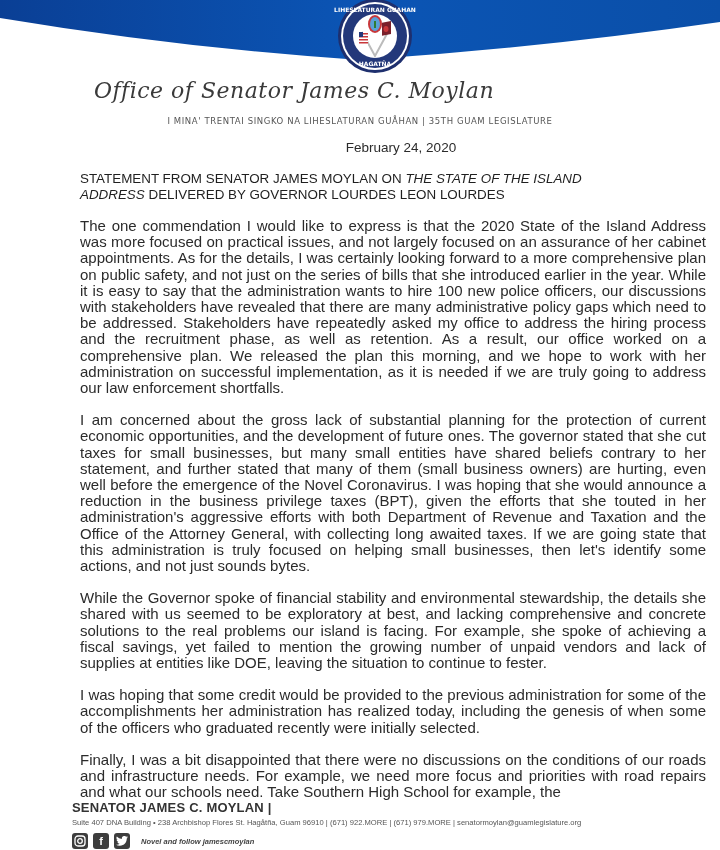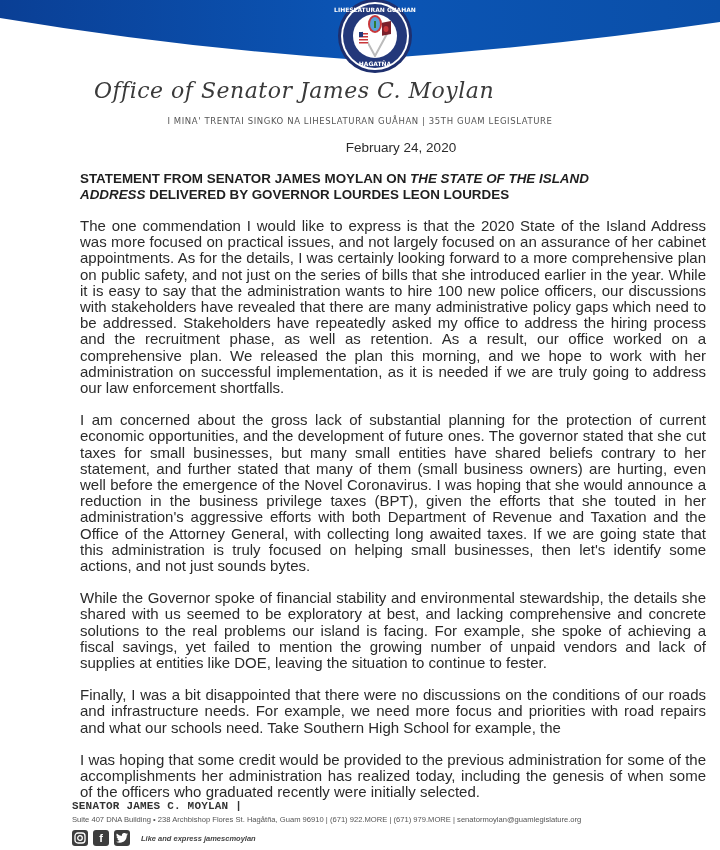--- a/index.html
+++ b/index.html
@@ -63,21 +63,21 @@
       width: 626px;
     }
     .date {
       font-size: 13.5px;
       margin: 0 0 16px 16px;
       color: #2b2b2b;
       text-align: center;
     }
     .headline {
       font-size: 13.4px;
-      font-weight: bold;
+      font-weight: normal;
       line-height: 16px;
       margin: 0 0 15px 0;
       color: #1f1f1f;
     }
     .headline em {
       font-style: italic;
     }
     .para {
       font-size: 15px;
       line-height: 16.2px;
@@ -85,25 +85,24 @@
       margin: 0 0 16px 0;
       color: #2b2b2b;
     }
     .footer {
       position: absolute;
       left: 72px;
       top: 800px;
       width: 640px;
     }
     .footer-name {
-      font-size: 11px;
+      font-size: 13px;
       font-weight: bold;
       color: #333;
       letter-spacing: 0.2px;
-      font-family: Liberation Mono, monospace;
     }
     .footer-address {
       margin-top: 3px;
       font-size: 7.6px;
       color: #555;
     }
     .social-row {
       margin-top: 6px;
       display: flex;
       align-items: center;
@@ -176,37 +175,37 @@
 <div class="legislature-line">I MINA' TRENTAI SINGKO NA LIHESLATURAN GUÅHAN | 35TH GUAM LEGISLATURE</div>
 
 <div class="content">
   <p class="date">February 24, 2020</p>
 
   <p class="headline"><span>STATEMENT FROM SENATOR JAMES MOYLAN ON </span><em>THE STATE OF THE ISLAND</em><br><em>ADDRESS</em><span> DELIVERED BY GOVERNOR LOURDES LEON LOURDES</span></p>
 
   <p class="para">The one commendation I would like to express is that the 2020 State of the Island Address was more focused on practical issues, and not largely focused on an assurance of her cabinet appointments.   As for the details, I was certainly looking forward to a more comprehensive plan on public safety, and not just on the series of bills that she introduced earlier in the year.  While it is easy to say that the administration wants to hire 100 new police officers, our discussions with stakeholders have revealed that there are many administrative policy gaps which need to be addressed.  Stakeholders have repeatedly asked my office to address the hiring process and the recruitment phase, as well as retention.  As a result, our office worked on a comprehensive plan. We released the plan this morning, and we hope to work with her administration on successful implementation, as it is needed if we are truly going to address our law enforcement shortfalls.</p>
   <p class="para">I am concerned about the gross lack of substantial planning for the protection of current economic opportunities, and the development of future ones. The governor stated that she cut taxes for small businesses, but many small entities have shared beliefs contrary to her statement, and further stated that many of them (small business owners) are hurting, even well before the emergence of the Novel Coronavirus.  I was hoping that she would announce a reduction in the business privilege taxes (BPT), given the efforts that she touted in her administration's aggressive efforts with both Department of Revenue and Taxation and the Office of the Attorney General, with collecting long awaited taxes.  If we are going state that this administration is truly focused on helping small businesses, then let's identify some actions, and not just sounds bytes.</p>
   <p class="para">While the Governor spoke of financial stability and environmental stewardship, the details she shared with us seemed to be exploratory at best, and lacking comprehensive and concrete solutions to the real problems our island is facing.  For example, she spoke of achieving a fiscal savings, yet failed to mention the growing number of unpaid vendors and lack of supplies at entities like DOE, leaving the situation to continue to fester.</p>
+  <p class="para">I was hoping that some credit would be provided to the previous administration for some of the accomplishments her administration has realized today, including the genesis of when some of the officers who graduated recently were initially selected.</p>
   <p class="para">Finally, I was a bit disappointed that there were no discussions on the conditions of our roads and infrastructure needs.  For example, we need more focus and priorities with road repairs and what our schools need.  Take Southern High School for example, the</p>
-  <p class="para">I was hoping that some credit would be provided to the previous administration for some of the accomplishments her administration has realized today, including the genesis of when some of the officers who graduated recently were initially selected.</p>
 </div>
 
 <div class="footer">
   <div class="footer-name">SENATOR JAMES C. MOYLAN |</div>
   <div class="footer-address">Suite 407 DNA Building • 238 Archbishop Flores St. Hagåtña, Guam 96910 | (671) 922.MORE | (671) 979.MORE | senatormoylan@guamlegislature.org</div>
   <div class="social-row">
     <div class="social-icon">
       <svg width="12" height="12" viewBox="0 0 12 12">
         <rect x="1" y="1" width="10" height="10" rx="3" fill="none" stroke="#fff" stroke-width="1.3"></rect>
         <circle cx="6" cy="6" r="2.3" fill="none" stroke="#fff" stroke-width="1.3"></circle>
       </svg>
     </div>
     <div class="social-icon">
       <span>f</span>
     </div>
     <div class="social-icon">
       <svg width="12" height="10" viewBox="0 0 24 20">
         <path d="M24 2.4a9.8 9.8 0 0 1-2.8.8A4.9 4.9 0 0 0 23.3.4a9.9 9.9 0 0 1-3.1 1.2A4.9 4.9 0 0 0 11.8 6 14 14 0 0 1 1.7.9a4.9 4.9 0 0 0 1.5 6.6A4.9 4.9 0 0 1 1 6.9v.1a4.9 4.9 0 0 0 3.9 4.8 4.9 4.9 0 0 1-2.2.1 4.9 4.9 0 0 0 4.6 3.4A9.9 9.9 0 0 1 0 17.3 14 14 0 0 0 7.5 19.5c9.1 0 14-7.5 14-14v-.6A10 10 0 0 0 24 2.4z" fill="#fff"></path>
       </svg>
     </div>
-    <span class="social-text">Like and express jamescmoylan</span>
+    <span class="social-text">Novel and follow jamescmoylan</span>
   </div>
 </div>
 
 </body></html>

